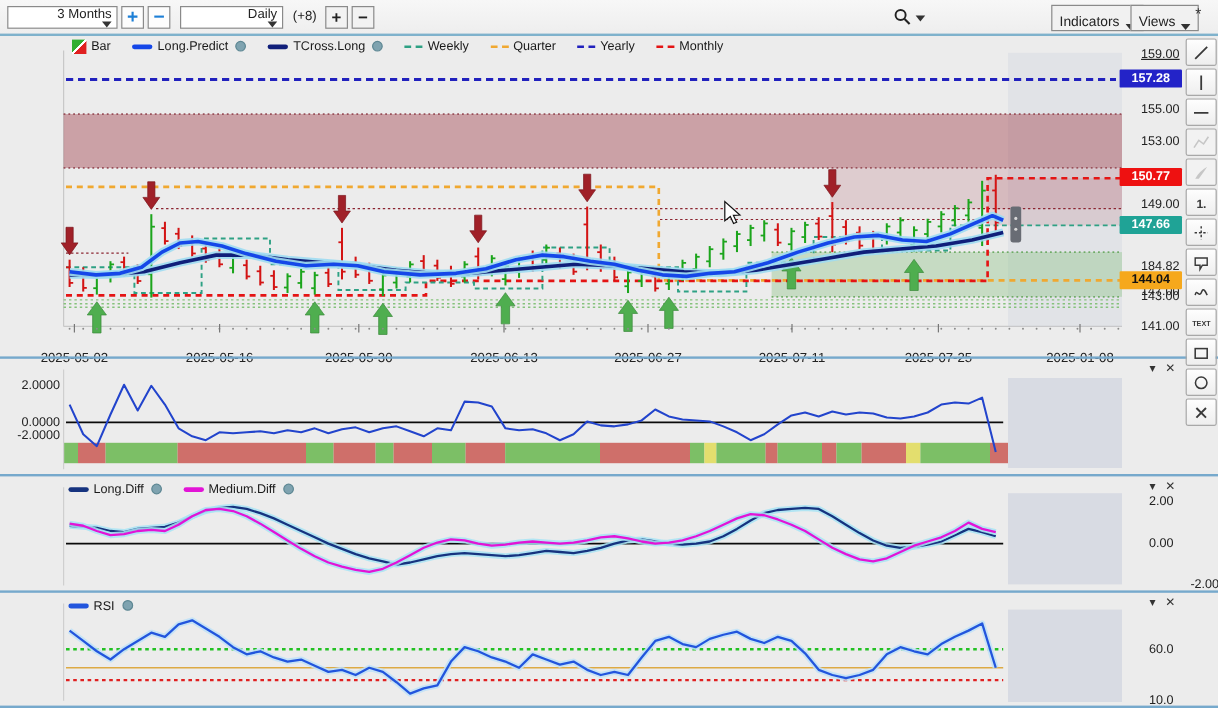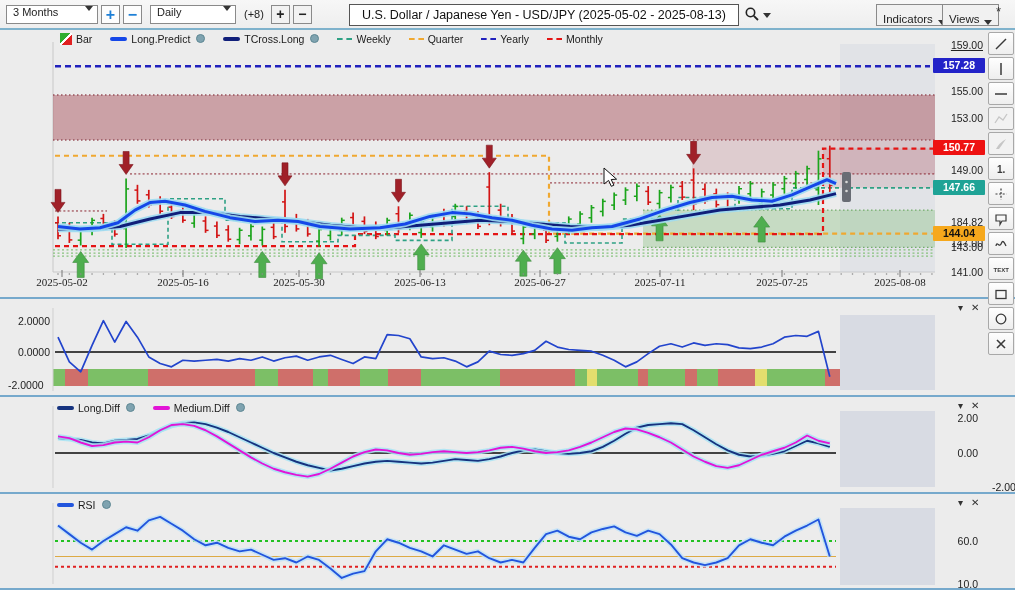--- a/index.html
+++ b/index.html
@@ -1,19 +1,19 @@
 <!DOCTYPE html>
 <html><head>
 <meta charset="utf-8">
 <style>
   html,body{margin:0;padding:0;background:#d8d8d8;font-family:"Liberation Sans",sans-serif;}
   #app{position:relative;width:1015px;height:590px;background:#ececec;overflow:hidden;font-size:11px;color:#222;}
   
   .toolbar{position:absolute;left:0;top:0;width:1015px;height:30px;background:linear-gradient(#f7f7f7,#eeeeee);border-bottom:2px solid #7fb2cc;display:flex;align-items:center;box-sizing:border-box;padding-left:6px;}
-  .select{height:19px;background:#fff;border:1px solid #8a8a8a;display:flex;align-items:flex-start;justify-content:space-between;padding:0 4px 0 6px;box-sizing:border-box;cursor:default;}
+  .select{height:19px;background:#fff;border:1px solid #8a8a8a;display:flex;align-items:flex-end;justify-content:space-between;padding:0 4px 0 6px;box-sizing:border-box;cursor:default;flex-direction:column;}
   .caret{width:0;height:0;border-left:4px solid transparent;border-right:4px solid transparent;border-top:5px solid #333;margin-left:6px;}
   .tb{width:19px;height:19px;border:1px solid #8a8a8a;background:#fdfdfd;font-weight:bold;font-size:14px;line-height:15px;text-align:center;padding:0;margin-left:3px;cursor:default;}
   .tb.blue{color:#1d7fd6;font-size:16px;}
   .tb.dark{color:#222;background:#f2f2f2;}
   .offset{margin:0 4px 0 8px;color:#222;}
   .titlebox{position:absolute;left:349px;top:4px;width:388px;height:20px;background:#fff;border:1px solid #555;text-align:center;line-height:20px;font-size:12.5px;color:#111;overflow:hidden;white-space:nowrap;}
   .magwrap{position:absolute;left:744px;top:6px;}
   .caret2{position:absolute;left:763px;top:13px;width:0;height:0;border-left:4px solid transparent;border-right:4px solid transparent;border-top:5px solid #333;}
   .rbtn{position:absolute;height:20px;background:#f1f1f1;border:1px solid #8a8a8a;display:flex;align-items:flex-end;padding:0 6px;font-size:11.5px;top:4px;cursor:default;}
   .rbtn .caret{margin-left:5px;}
@@ -23,21 +23,21 @@
   .litem{display:flex;align-items:center;gap:4px;}
   .sw-line{width:17px;height:4px;border-radius:2px;}
   .sw-dash{width:15px;height:0;border-top:2.6px dashed;}
   .sw-bar{width:12px;height:12px;background:linear-gradient(135deg,#2fae2f 0%,#2fae2f 45%,#ffffff 45%,#ffffff 55%,#e02020 55%,#e02020 100%);}
   .sw-nx{position:relative;width:12px;height:11px;}
   .sw-nx i{position:absolute;display:block;}
   .dot{width:7px;height:7px;border-radius:50%;background:#7fa3b0;border:1px solid #5d8793;margin-left:2px;}
   
   .ptick{position:absolute;width:58px;text-align:right;font-size:10.5px;color:#222;}
   .badge{position:absolute;left:933px;width:52px;height:15px;font-size:10.5px;font-weight:bold;text-align:center;line-height:15px;border-radius:1px;}
-  .xlab{position:absolute;top:276px;font-size:11px;color:#222;transform:translateX(-50%);font-family:Liberation Serif, serif;}
+  .xlab{position:absolute;top:293px;font-size:11px;color:#222;transform:translateX(-50%);}
   .paxis{position:absolute;font-size:10.5px;color:#222;}
   .divider{position:absolute;left:0;width:1015px;height:2px;background:#76a9cc;}
   .futurebox{position:absolute;background:rgba(203,209,222,0.6);}
   
   #side-toolbar{position:absolute;left:987px;top:32px;width:27px;display:flex;flex-direction:column;gap:2px;align-items:center;}
   .tool{width:24px;height:21px;border:1px solid #a8a8a8;border-radius:2px;background:linear-gradient(#fefefe,#eeeeee);display:flex;align-items:center;justify-content:center;cursor:default;}
   .tool.dis{background:#f2f2f2;}
   .pctl{position:absolute;display:flex;gap:8px;align-items:center;font-size:10px;color:#333;}
   .pctl span{cursor:default;line-height:10px;}
   svg{position:absolute;left:0;}
@@ -54,21 +54,20 @@
     </div>
     <button class="tb blue">+</button>
     <button class="tb blue">−</button>
     <div class="select" style="width:86px;margin-left:8px">
       <span>Daily</span>
       <span class="caret"></span>
     </div>
     <span class="offset">(+8)</span>
     <button class="tb dark">+</button>
     <button class="tb dark">−</button>
-    <div class="titlebox">U.S. Dollar / Japanese Yen - USD/JPY (2025-05-02 - 2025-08-13)</div>
     <span class="magwrap">
       <svg width="16" height="16" style="position:static">
           <circle cx="6.5" cy="6.5" r="4.2" fill="none" stroke="#222" stroke-width="1.6"></circle>
           <line x1="9.8" y1="9.8" x2="14" y2="14" stroke="#222" stroke-width="1.8"></line>
         </svg>
     </span>
     <span class="caret2"></span>
     <div class="rbtn" style="left:876px">
       <span>Indicators</span>
       <span class="caret"></span>
@@ -536,26 +535,26 @@
       <div class="badge" style="top: 225.5px; background: rgb(246, 168, 28); color: rgb(17, 17, 17);">144.04</div>
     </div>
   <div id="x-axis">
       <div class="xlab" style="left: 62px;">2025-05-02</div>
       <div class="xlab" style="left: 183px;">2025-05-16</div>
       <div class="xlab" style="left: 299px;">2025-05-30</div>
       <div class="xlab" style="left: 420px;">2025-06-13</div>
       <div class="xlab" style="left: 540px;">2025-06-27</div>
       <div class="xlab" style="left: 660px;">2025-07-11</div>
       <div class="xlab" style="left: 782px;">2025-07-25</div>
-      <div class="xlab" style="left: 900px;">2025-08-08</div>
+      <div class="xlab" style="left: 900px;">2025-01-08</div>
     </div>
   <div id="p2-axis">
       <div class="paxis" style="left: 8px; width: 42px; text-align: right; top: 315px;">2.0000</div>
       <div class="paxis" style="left: 8px; width: 42px; text-align: right; top: 346px;">0.0000</div>
-      <div class="paxis" style="left: 8px; width: 42px; top: 379px;">-2.0000</div>
+      <div class="paxis" style="left: 8px; width: 42px; text-align: right; top: 357px;">-2.0000</div>
     </div>
   <div id="p3-axis">
       <div class="paxis" style="left: 940px; width: 38px; text-align: right; top: 412px;">2.00</div>
       <div class="paxis" style="left: 940px; width: 38px; text-align: right; top: 447px;">0.00</div>
       <div class="paxis" style="left: 992px; width: 38px; text-align: left; top: 481px;">-2.00</div>
     </div>
   <div id="p4-axis">
       <div class="paxis" style="left: 940px; width: 38px; text-align: right; top: 535px;">60.0</div>
       <div class="paxis" style="left: 940px; width: 38px; text-align: right; top: 578px;">10.0</div>
     </div>

